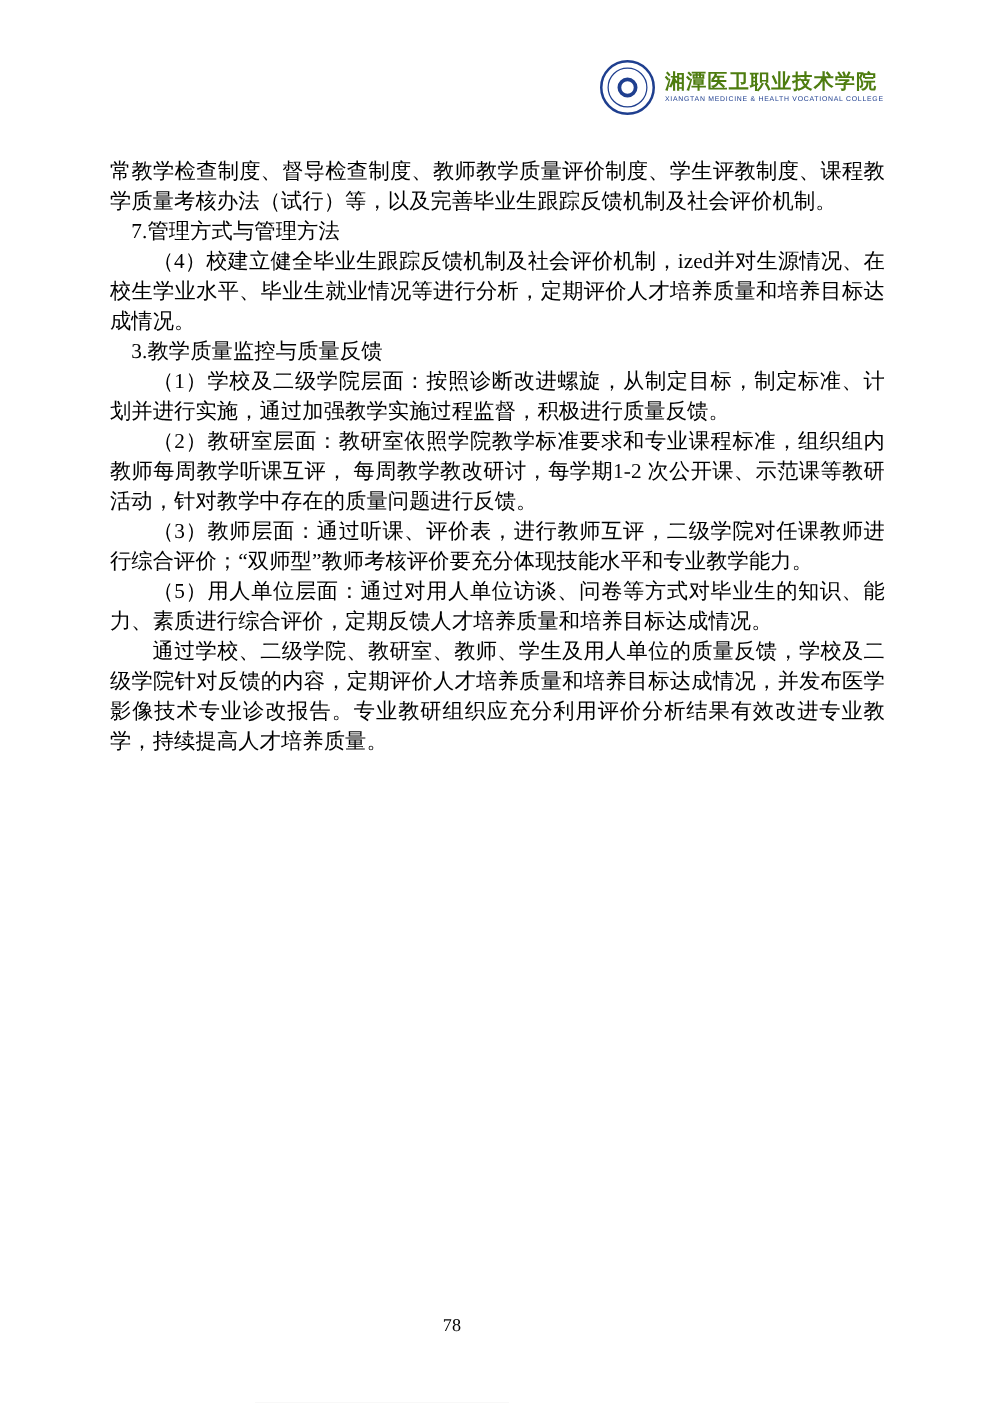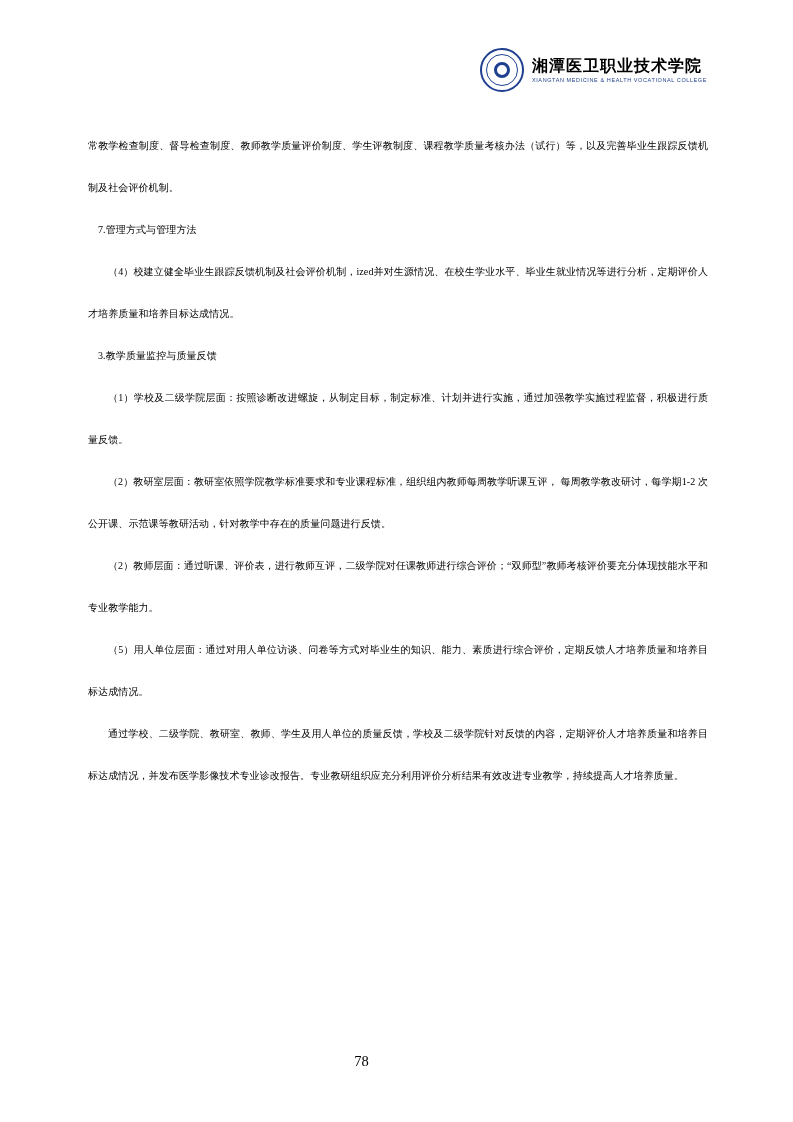--- a/index.html
+++ b/index.html
@@ -66,21 +66,21 @@
   .logo-text {
     display: flex;
     flex-direction: column;
     justify-content: center;
     line-height: 1.15;
   }
   .logo-cn {
     font-family: "Liberation Serif", "DejaVu Serif", serif;
     font-size: 16px;
     font-weight: bold;
-    color: #000000;
+    color: #4d7c0f;
     letter-spacing: 1px;
     white-space: nowrap;
   }
   .logo-en {
     font-family: "Liberation Sans", sans-serif;
     font-size: 5.5px;
     color: #1f3f8f;
     letter-spacing: 0.6px;
     white-space: nowrap;
     margin-top: 2px;
@@ -88,22 +88,22 @@
 
   
   .content {
     position: absolute;
     top: 125px;
     left: 88px;
     width: 620px;
   }
   p.para {
     margin: 0 0 0 0;
-    font-size: 10px;
-    line-height: 42px;
+    font-size: 17px;
+    line-height: 24px;
     text-align: justify;
     text-justify: inter-ideograph;
     letter-spacing: 0.1px;
     font-family: Liberation Serif, serif;
   }
   p.indent2 {
     text-indent: 2em;
   }
   p.indent1 {
     text-indent: 1em;
@@ -135,21 +135,21 @@
     </div>
   </div>
 
   <div class="content">
     <p class="para">常教学检查制度、督导检查制度、教师教学质量评价制度、学生评教制度、课程教学质量考核办法（试行）等，以及完善毕业生跟踪反馈机制及社会评价机制。</p>
     <p class="para indent1">7.管理方式与管理方法</p>
     <p class="para indent2">（4）校建立健全毕业生跟踪反馈机制及社会评价机制，ized并对生源情况、在校生学业水平、毕业生就业情况等进行分析，定期评价人才培养质量和培养目标达成情况。</p>
     <p class="para indent1">3.教学质量监控与质量反馈</p>
     <p class="para indent2">（1）学校及二级学院层面：按照诊断改进螺旋，从制定目标，制定标准、计划并进行实施，通过加强教学实施过程监督，积极进行质量反馈。</p>
     <p class="para indent2">（2）教研室层面：教研室依照学院教学标准要求和专业课程标准，组织组内教师每周教学听课互评， 每周教学教改研讨，每学期1-2 次公开课、示范课等教研活动，针对教学中存在的质量问题进行反馈。</p>
-    <p class="para indent2">（2）教师层面：通过听课、评价表，进行教师互评，二级学院对任课教师进行综合评价；“双师型”教师考核评价要充分体现技能水平和专业教学能力。</p>
+    <p class="para indent2">（3）教师层面：通过听课、评价表，进行教师互评，二级学院对任课教师进行综合评价；“双师型”教师考核评价要充分体现技能水平和专业教学能力。</p>
     <p class="para indent2">（5）用人单位层面：通过对用人单位访谈、问卷等方式对毕业生的知识、能力、素质进行综合评价，定期反馈人才培养质量和培养目标达成情况。</p>
     <p class="para indent2">通过学校、二级学院、教研室、教师、学生及用人单位的质量反馈，学校及二级学院针对反馈的内容，定期评价人才培养质量和培养目标达成情况，并发布医学影像技术专业诊改报告。专业教研组织应充分利用评价分析结果有效改进专业教学，持续提高人才培养质量。</p>
   </div>
 
   <div class="footer">
     <span>78</span>
   </div>
 
 </div>
 

